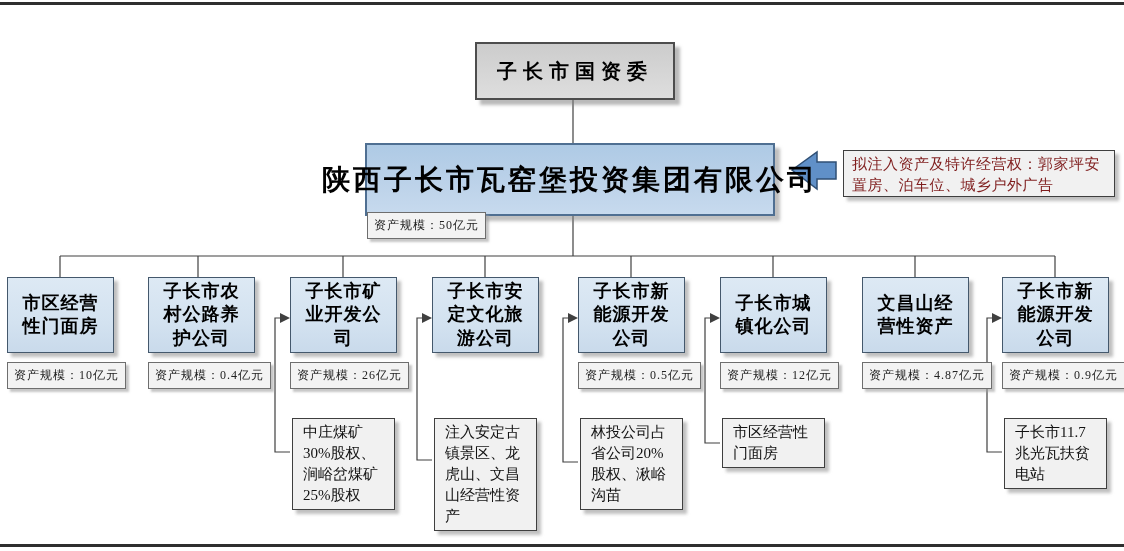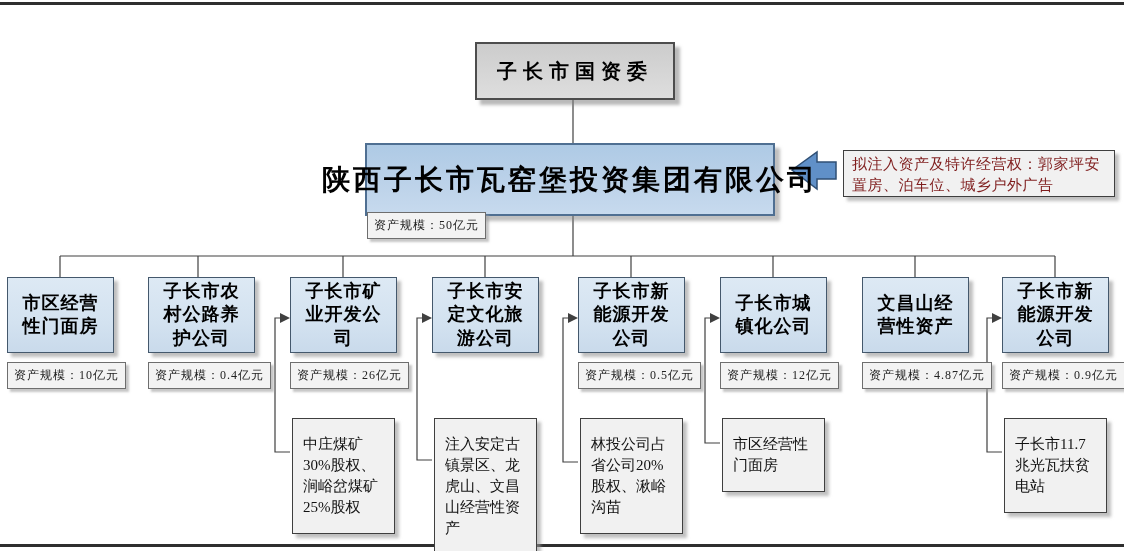--- a/index.html
+++ b/index.html
@@ -59,21 +59,21 @@
     box-shadow: 4px 4px 3px rgba(130,130,130,0.5);
     font-size: 18px; font-weight: bold; letter-spacing: 1px; line-height: 1.3;
     padding: 0 12px; color: #000;
   }
   .sub-asset { position: absolute; left: 0; top: 85px; min-width: 100px; }
   .sub-note {
     position: absolute; left: 2px; top: 141px; width: 103px;
     background: #f1f1f1; border: 1.5px solid #3f3f3f;
     box-shadow: 4px 4px 3px rgba(150,150,150,0.6);
     font-size: 15px; line-height: 21px; color: #111;
-    padding: 15px 10px; letter-spacing: 0;
+    padding: 3px 10px; letter-spacing: 0;
   }
 </style>
 </head>
 <body>
 
 <div class="canvas">
 
   <div class="rule top"></div>
   <div class="rule bottom"></div>
 

